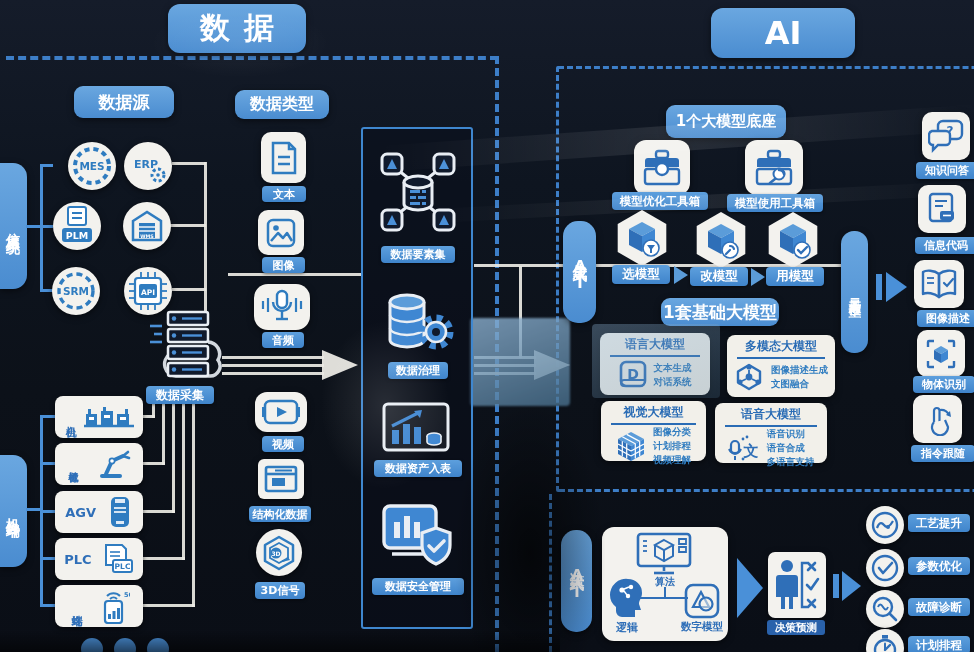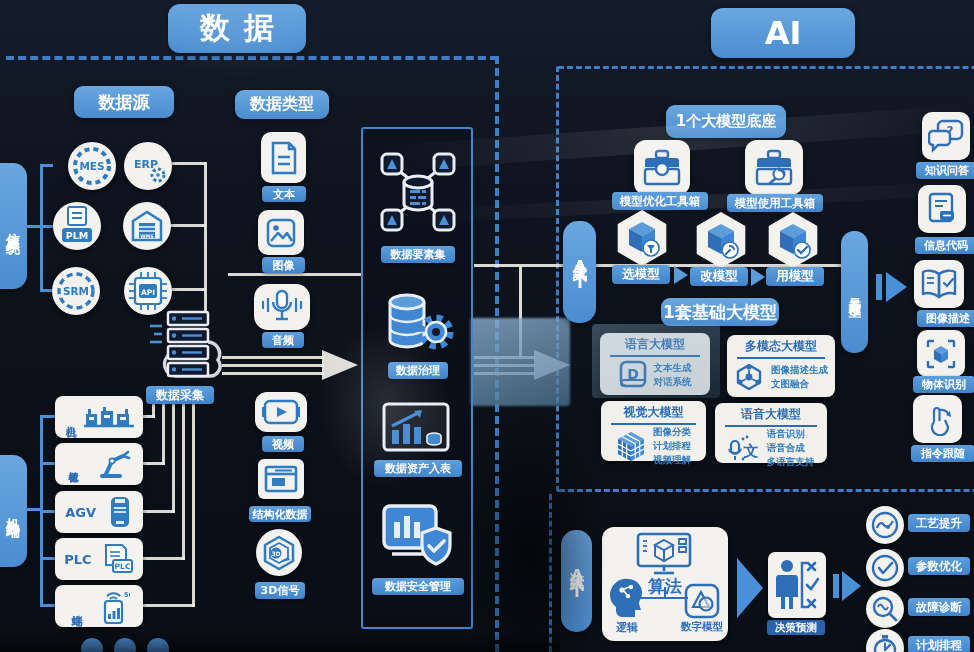--- a/index.html
+++ b/index.html
@@ -672,21 +672,21 @@
           <rect x="47" y="7" width="7" height="5" fill="none"></rect>
           <rect x="47" y="15" width="7" height="5" fill="none"></rect>
         </g>
         <polygon points="32,8 41,13 32,18 23,13" fill="none" stroke="#2f6fb8" stroke-width="2"></polygon>
         <polyline points="23,13 23,24 32,29 41,24 41,13" fill="none" stroke="#2f6fb8" stroke-width="2"></polyline>
         <line x1="32" y1="18" x2="32" y2="29" stroke="#2f6fb8" stroke-width="2"></line>
         <line x1="32" y1="34" x2="32" y2="39" stroke="#2f6fb8" stroke-width="2.6"></line>
         <line x1="22" y1="41" x2="42" y2="41" stroke="#2f6fb8" stroke-width="2.6"></line>
       </svg>
   </div>
-  <div class="abs" style="left:648px;top:575px;width:34px;text-align:center;color:#2f6fb8;font-weight:bold;font-size:17px;"><span>算法</span></div>
+  <div class="abs" style="left:648px;top:575px;width:34px;text-align:center;color:#2f6fb8;font-weight:bold;font-size:10px;"><span>算法</span></div>
   <div class="abs" style="left:664px;top:587px;width:2px;height:11px;background:#2f6fb8;"></div>
   <div class="abs" style="left:640px;top:597px;width:48px;height:2px;background:#2f6fb8;"></div>
   <div class="abs" style="left:608px;top:577px;width:36px;height:42px;">
     <svg width="36" height="42" viewBox="0 0 36 42">
         <path d="M20 2 a14 14 0 0 1 14 14 c0 5 -3 7 -3 11 l2 6 h-6 v7 h-13 a6 6 0 0 1 -6 -6 v-4 c-4 -3 -6 -7 -6 -12 a16 16 0 0 1 18 -16 z" fill="#2f6fb8"></path>
         <g fill="#fff">
           <circle cx="14" cy="13" r="2.6"></circle>
           <circle cx="23" cy="10" r="2.2"></circle>
           <circle cx="20" cy="19" r="2.2"></circle>
         </g>

